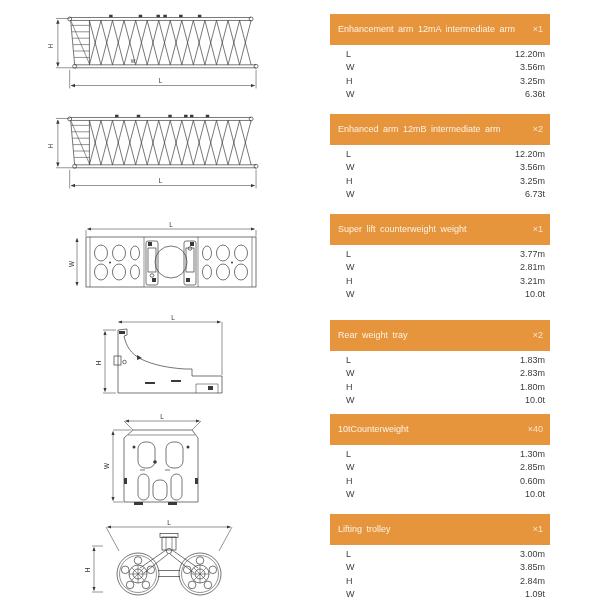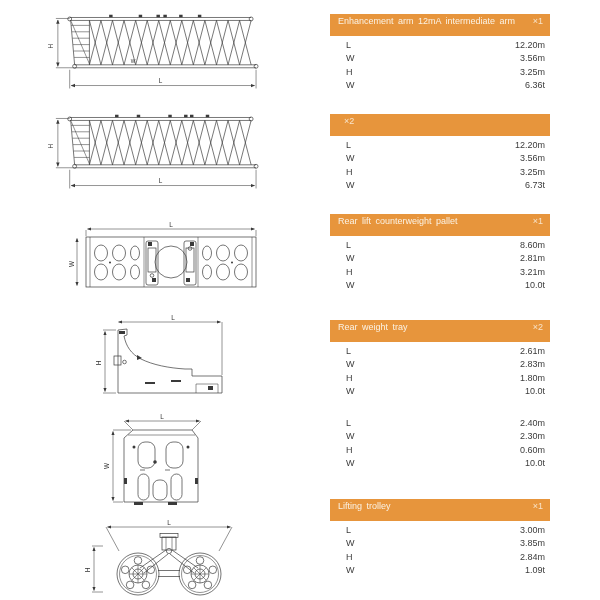--- a/index.html
+++ b/index.html
@@ -2,23 +2,23 @@
 <html><head>
 <meta charset="utf-8">
 <style>
   html,body{margin:0;padding:0;}
   body{
     width:600px;height:600px;position:relative;background:#ffffff;
     font-family:"Liberation Sans", sans-serif;overflow:hidden;
   }
   .block{position:absolute;left:330px;width:220px;}
   .hdr{
-    height:22px;background:#E7953C;color:#FBF2E4;
+    height:31px;background:#E7953C;color:#FBF2E4;
     font-size:9px;line-height:15px;word-spacing:2px;
-    display:flex;justify-content:space-between;
+    display:flex;justify-content:space-between;align-items:center;
     padding:0 7px 0 8px;box-sizing:border-box;
     white-space:nowrap;overflow:hidden;
   }
   .hdr .count{opacity:.85;margin-left:6px;word-spacing:0;}
   .rows{padding-top:2.5px;}
   .row{
     display:flex;justify-content:space-between;
     height:13.5px;line-height:13.5px;font-size:9px;color:#3C3C3C;
     padding:0 5px 0 16px;
   }
@@ -284,20 +284,21 @@
       </div>
     <div class="row">
         <span>W</span>
         <span class="val">6.36t</span>
       </div>
   </div>
 </div>
 
 <div class="block" style="top:114px">
   <div class="hdr">
+    <span>Enhanced arm 12mB intermediate arm</span>
     <span class="count">×2</span>
   </div>
   <div class="rows">
     <div class="row">
         <span>L</span>
         <span class="val">12.20m</span>
       </div>
     <div class="row">
         <span>W</span>
         <span class="val">3.56m</span>
@@ -308,27 +309,27 @@
       </div>
     <div class="row">
         <span>W</span>
         <span class="val">6.73t</span>
       </div>
   </div>
 </div>
 
 <div class="block" style="top:214px">
   <div class="hdr">
-    <span>Rear lift counterweight pallet</span>
+    <span>Super lift counterweight weight</span>
     <span class="count">×1</span>
   </div>
   <div class="rows">
     <div class="row">
         <span>L</span>
-        <span class="val">8.60m</span>
+        <span class="val">3.77m</span>
       </div>
     <div class="row">
         <span>W</span>
         <span class="val">2.81m</span>
       </div>
     <div class="row">
         <span>H</span>
         <span class="val">3.21m</span>
       </div>
     <div class="row">
@@ -339,59 +340,63 @@
 </div>
 
 <div class="block" style="top:320px">
   <div class="hdr">
     <span>Rear weight tray</span>
     <span class="count">×2</span>
   </div>
   <div class="rows">
     <div class="row">
         <span>L</span>
-        <span class="val">2.61m</span>
+        <span class="val">1.83m</span>
       </div>
     <div class="row">
         <span>W</span>
         <span class="val">2.83m</span>
       </div>
     <div class="row">
         <span>H</span>
         <span class="val">1.80m</span>
       </div>
     <div class="row">
         <span>W</span>
         <span class="val">10.0t</span>
       </div>
   </div>
 </div>
 
 <div class="block" style="top:414px">
-  <div class="rows">
-    <div class="row">
-        <span>L</span>
-        <span class="val">2.40m</span>
-      </div>
-    <div class="row">
-        <span>W</span>
-        <span class="val">2.30m</span>
+  <div class="hdr">
+    <span>10tCounterweight</span>
+    <span class="count">×40</span>
+  </div>
+  <div class="rows">
+    <div class="row">
+        <span>L</span>
+        <span class="val">1.30m</span>
+      </div>
+    <div class="row">
+        <span>W</span>
+        <span class="val">2.85m</span>
       </div>
     <div class="row">
         <span>H</span>
         <span class="val">0.60m</span>
       </div>
     <div class="row">
         <span>W</span>
         <span class="val">10.0t</span>
       </div>
   </div>
 </div>
 
-<div class="block" style="top:499px">
+<div class="block" style="top:514px">
   <div class="hdr">
     <span>Lifting trolley</span>
     <span class="count">×1</span>
   </div>
   <div class="rows">
     <div class="row">
         <span>L</span>
         <span class="val">3.00m</span>
       </div>
     <div class="row">

